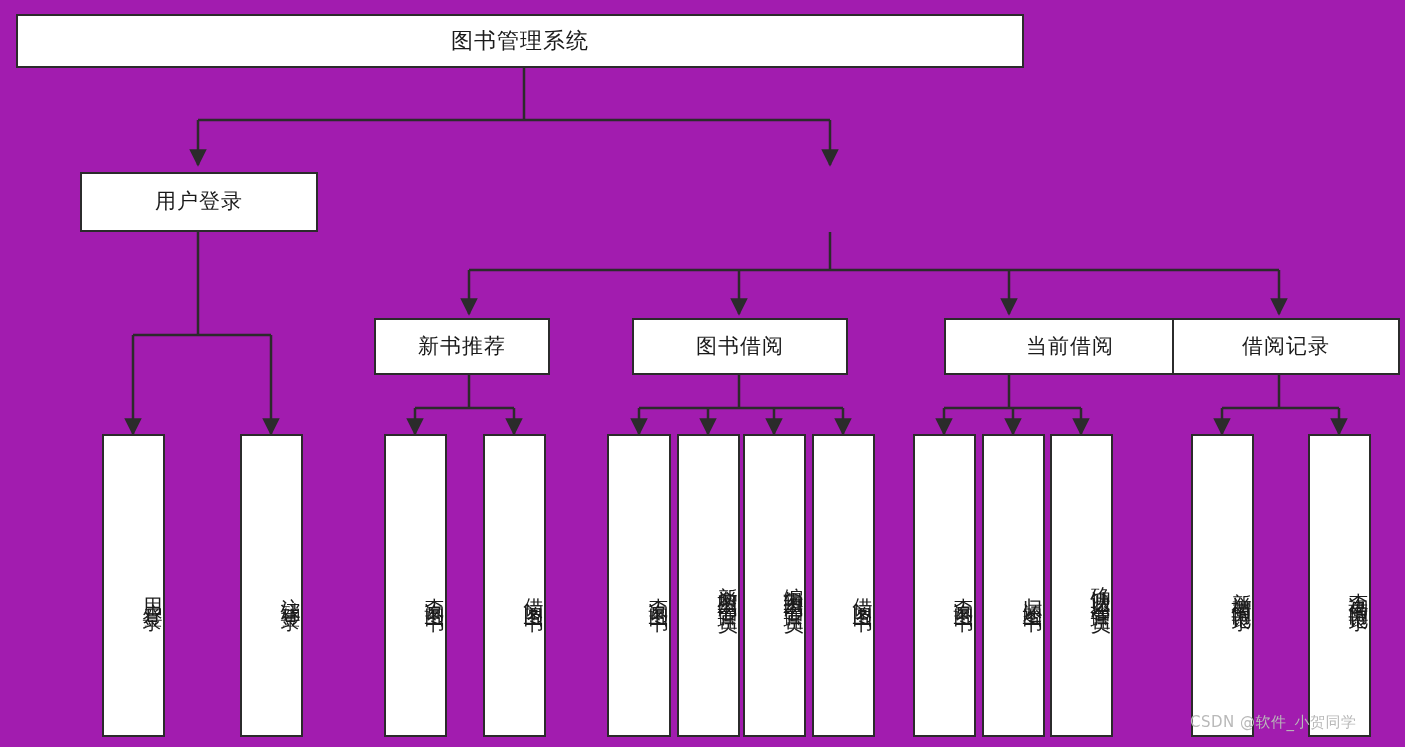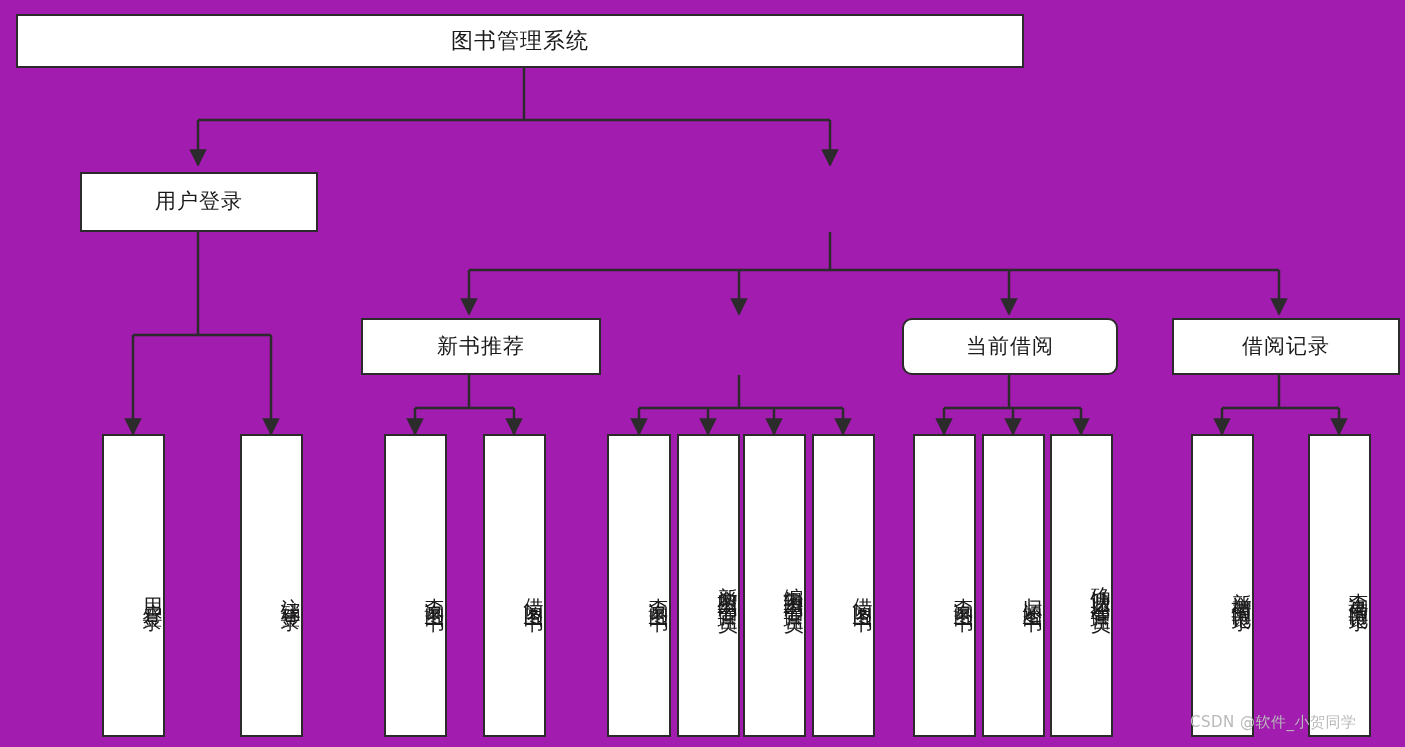--- a/index.html
+++ b/index.html
@@ -127,24 +127,27 @@
   </svg>
 
   <div class="node node-h node-root" style="left:16px; top:14px; width:1008px; height:54px;">
     <span>图书管理系统</span>
   </div>
 
   <div class="node node-h" style="left:80px; top:172px; width:238px; height:60px;">
     <span>用户登录</span>
   </div>
 
-  <div class="node node-h" style="left:361px; top:318px; width:240px; height:57px;">
+  <div class="node node-h" style="left:374px; top:318px; width:176px; height:57px;">
     <span>新书推荐</span>
   </div>
-  <div class="node node-h" style="left:902px; top:318px; width:216px; height:57px;border-radius:10px;">
+  <div class="node node-h" style="left:632px; top:318px; width:216px; height:57px;">
+    <span>图书借阅</span>
+  </div>
+  <div class="node node-h" style="left:944px; top:318px; width:252px; height:57px;">
     <span>当前借阅</span>
   </div>
   <div class="node node-h" style="left:1172px; top:318px; width:228px; height:57px;">
     <span>借阅记录</span>
   </div>
 
   <div class="node node-v" style="left:102px; top:434px; width:63px; height:303px;">
     <span>用户登录</span>
   </div>
   <div class="node node-v" style="left:240px; top:434px; width:63px; height:303px;">

